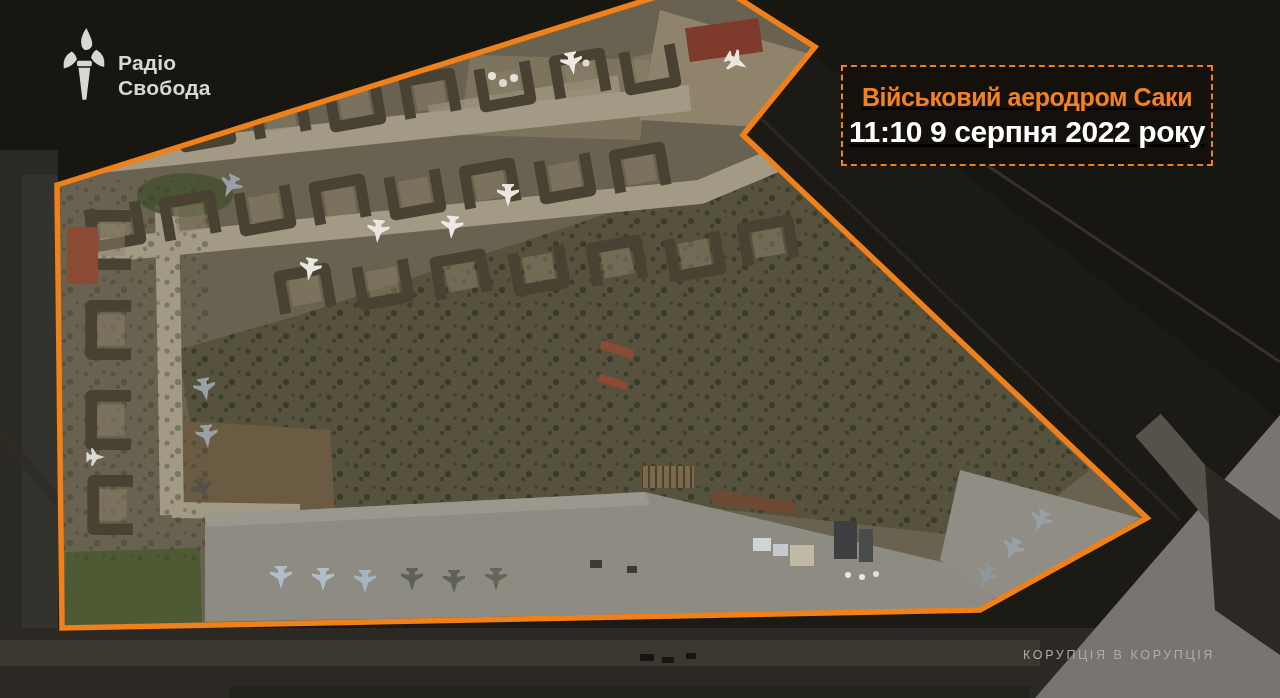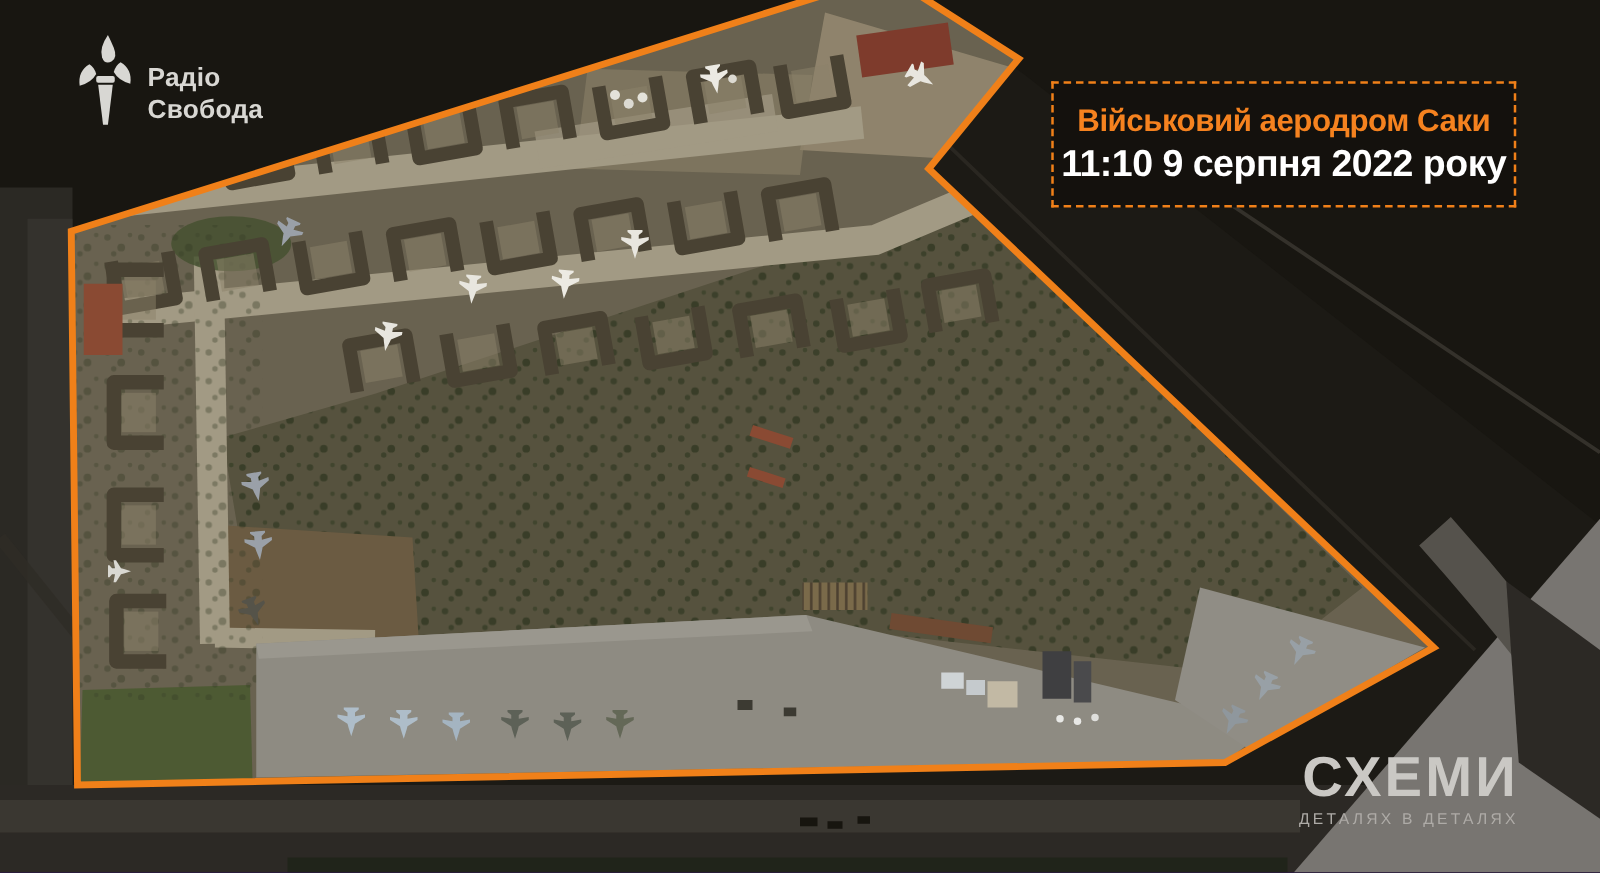--- a/index.html
+++ b/index.html
@@ -12,21 +12,21 @@
 
   
   .rs-logo{position:absolute;left:60px;top:28px;display:flex;align-items:flex-start;gap:10px;color:var(--logo_gray,#d8d7d3);}
   .rs-icon{width:48px;height:78px;flex:0 0 auto;}
   .rs-text{margin-top:22px;font-weight:bold;font-size:21px;line-height:25px;letter-spacing:.2px;}
 
   
   .label-box{
     position:absolute;left:841px;top:65px;width:372px;height:101px;box-sizing:border-box;
     background:var(--label_bg,#14110d);border:2px dashed var(--accent_orange,#f08019);
-    display:flex;flex-direction:column;align-items:center;justify-content:center;gap:3px;
+    display:flex;flex-direction:column;align-items:center;justify-content:center;gap:3px;text-decoration:underline;
   }
   .label-title{color:var(--label_title,#f5821f);font-weight:bold;font-size:25px;letter-spacing:-.4px;white-space:nowrap;}
   .label-time{color:var(--label_timestamp,#ffffff);font-weight:bold;font-size:30px;letter-spacing:-.4px;white-space:nowrap;}
 
   
   .skhemy{position:absolute;right:65px;bottom:36px;text-align:right;}
   .skhemy-title{color:var(--skhemy_gray,#cac8c4);font-weight:bold;font-size:45px;line-height:45px;letter-spacing:2.5px;}
   .skhemy-tagline{color:var(--skhemy_tagline_gray,#aeaba7);font-size:12.5px;letter-spacing:2.6px;margin-top:4px;}
 </style>
 </head>
@@ -207,17 +207,16 @@
       <div>Свобода</div>
     </div>
   </div>
 
   <div class="label-box">
     <div class="label-title">Військовий аеродром Саки</div>
     <div class="label-time">11:10 9 серпня 2022 року</div>
   </div>
 
   <div class="skhemy">
-    <div class="skhemy-title">СХЕМИ</div>
-    <div class="skhemy-tagline">ДЕТАЛЯХ В ДЕТАЛЯХ</div>
+    <div class="skhemy-tagline">КОРУПЦІЯ В КОРУПЦІЯ</div>
   </div>
 
 </div>
 
 </body></html>

